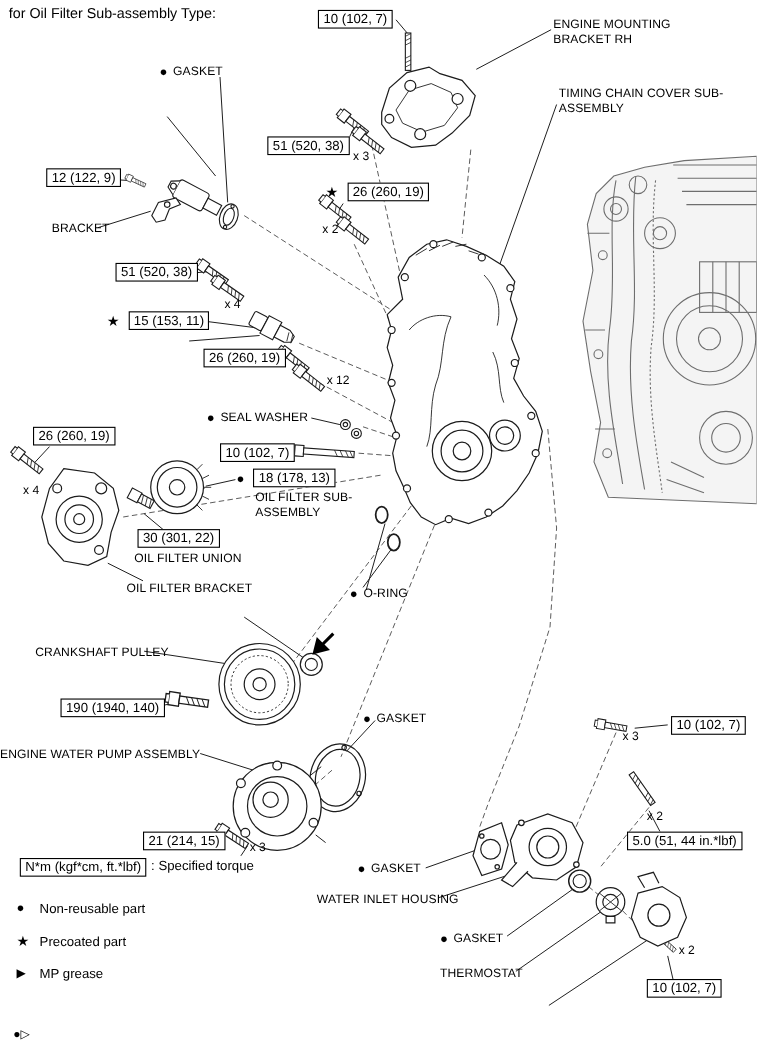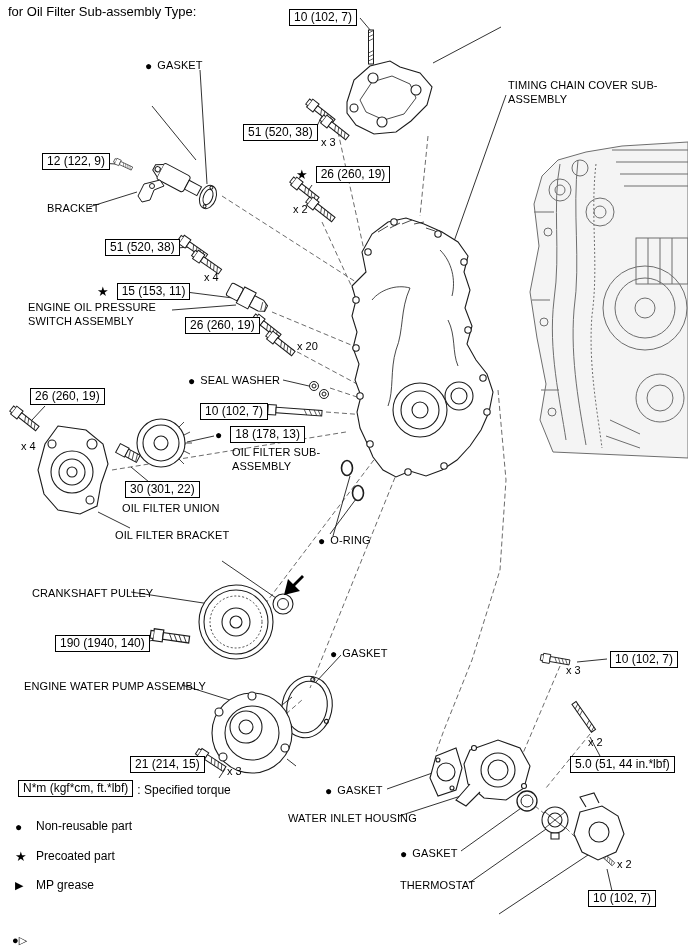--- a/index.html
+++ b/index.html
@@ -6,21 +6,21 @@
   .canvas{position:relative;width:688px;height:949px;background:#fff;overflow:hidden;text-decoration:underline;}
   .art{position:absolute;left:0;top:0;width:688px;height:949px;}
   .hdr{position:absolute;left:8px;top:4px;font-size:13px;}
   .lbl{position:absolute;font-size:11px;line-height:1.3;letter-spacing:0.1px;}
   .tq{position:absolute;white-space:nowrap;display:flex;align-items:center;gap:3px;}
   .box{display:inline-block;border:1px solid #000;background:#fff;padding:0 4px;font-size:12px;line-height:15px;white-space:nowrap;}
   .qty{position:absolute;font-size:11px;white-space:nowrap;}
   .mk{display:inline-block;margin-right:5px;}
   .dot{font-size:12px;line-height:1;vertical-align:-1px;}
   .star{font-size:13px;line-height:1;}
-  .lgd{position:absolute;font-size:12px;display:flex;align-items:flex-end;}
+  .lgd{position:absolute;font-size:12px;display:flex;align-items:flex-start;}
   .lgd .mk{width:16px;}
 </style>
 </head>
 <body>
 
 <div class="canvas">
 
 <svg class="art" viewBox="0 0 688 949" xmlns="http://www.w3.org/2000/svg">
   <defs>
     <g id="bolt">
@@ -316,21 +316,21 @@
       <span class="box">51 (520, 38)</span>
     </div>
 <div class="qty" style="left:204px;top:271px">x 4</div>
 <div class="tq" style="left:97px;top:283px">
       <span class="mk star">★</span>
       <span class="box">15 (153, 11)</span>
     </div>
 <div class="tq" style="left:185px;top:317px">
       <span class="box">26 (260, 19)</span>
     </div>
-<div class="qty" style="left:297px;top:340px">x 20</div>
+<div class="qty" style="left:297px;top:340px">x 12</div>
 <div class="tq" style="left:30px;top:388px">
       <span class="box">26 (260, 19)</span>
     </div>
 <div class="qty" style="left:21px;top:440px">x 4</div>
 <div class="tq" style="left:200px;top:403px">
       <span class="box">10 (102, 7)</span>
     </div>
 <div class="tq" style="left:215px;top:426px">
       <span class="mk dot">●</span>
       <span class="box">18 (178, 13)</span>
@@ -351,32 +351,32 @@
     </div>
 <div class="tq" style="left:130px;top:756px">
       <span class="box">21 (214, 15)</span>
     </div>
 <div class="qty" style="left:227px;top:765px">x 3</div>
 <div class="qty" style="left:617px;top:858px">x 2</div>
 <div class="tq" style="left:588px;top:890px">
       <span class="box">10 (102, 7)</span>
     </div>
 
+<div class="lbl" style="left:503px;top:15px;width:142px"><span>ENGINE MOUNTING BRACKET RH</span></div>
 <div class="lbl" style="left:145px;top:58px"><span class="mk dot">●</span><span>GASKET</span></div>
 <div class="lbl" style="left:508px;top:78px;width:150px"><span>TIMING CHAIN COVER SUB-ASSEMBLY</span></div>
 <div class="lbl" style="left:47px;top:201px"><span>BRACKET</span></div>
-<div class="lbl" style="left:28px;top:300px;width:150px"><span>ENGINE OIL PRESSURE SWITCH ASSEMBLY</span></div>
 <div class="lbl" style="left:188px;top:373px"><span class="mk dot">●</span><span>SEAL WASHER</span></div>
 <div class="lbl" style="left:232px;top:445px;width:106px"><span>OIL FILTER SUB-ASSEMBLY</span></div>
 <div class="lbl" style="left:122px;top:501px"><span>OIL FILTER UNION</span></div>
 <div class="lbl" style="left:115px;top:528px"><span>OIL FILTER BRACKET</span></div>
 <div class="lbl" style="left:318px;top:533px"><span class="mk dot">●</span><span>O-RING</span></div>
 <div class="lbl" style="left:32px;top:586px"><span>CRANKSHAFT PULLEY</span></div>
 <div class="lbl" style="left:330px;top:646px"><span class="mk dot">●</span><span>GASKET</span></div>
-<div class="lbl" style="left:24px;top:679px"><span>ENGINE WATER PUMP ASSEMBLY</span></div>
+<div class="lbl" style="left:0;top:679px"><span>ENGINE WATER PUMP ASSEMBLY</span></div>
 <div class="lbl" style="left:325px;top:783px"><span class="mk dot">●</span><span>GASKET</span></div>
 <div class="lbl" style="left:288px;top:811px"><span>WATER INLET HOUSING</span></div>
 <div class="lbl" style="left:400px;top:846px"><span class="mk dot">●</span><span>GASKET</span></div>
 <div class="lbl" style="left:400px;top:878px"><span>THERMOSTAT</span></div>
 <div class="lbl" style="left:430px;top:952px"><span>WATER INLET</span></div>
 
 <div class="lgd" style="left:18px;top:780px">
   <span class="box">N*m (kgf*cm, ft.*lbf)</span>
   <span style="margin-left:4px">: Specified torque</span>
 </div>

